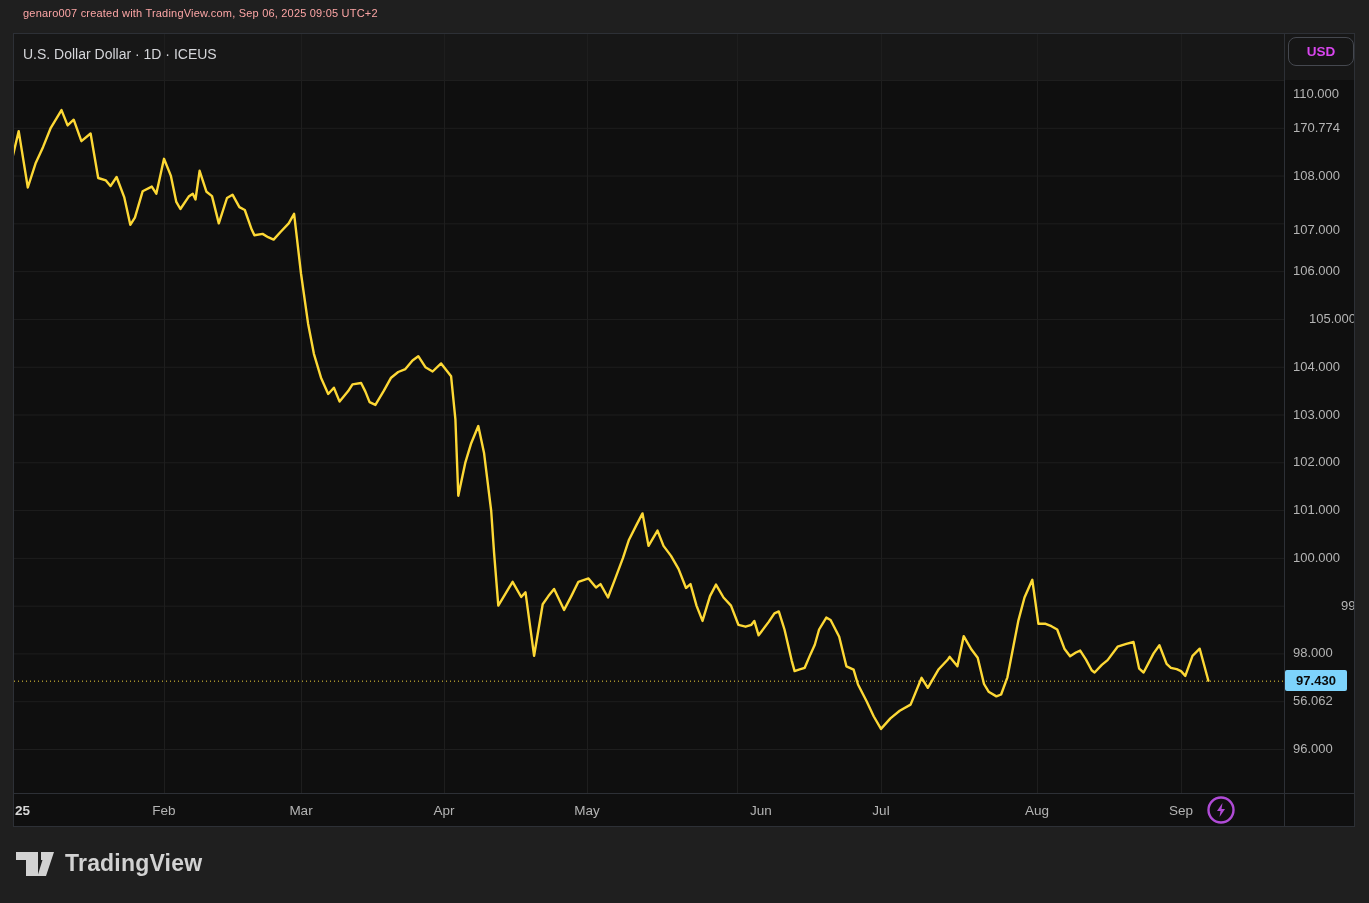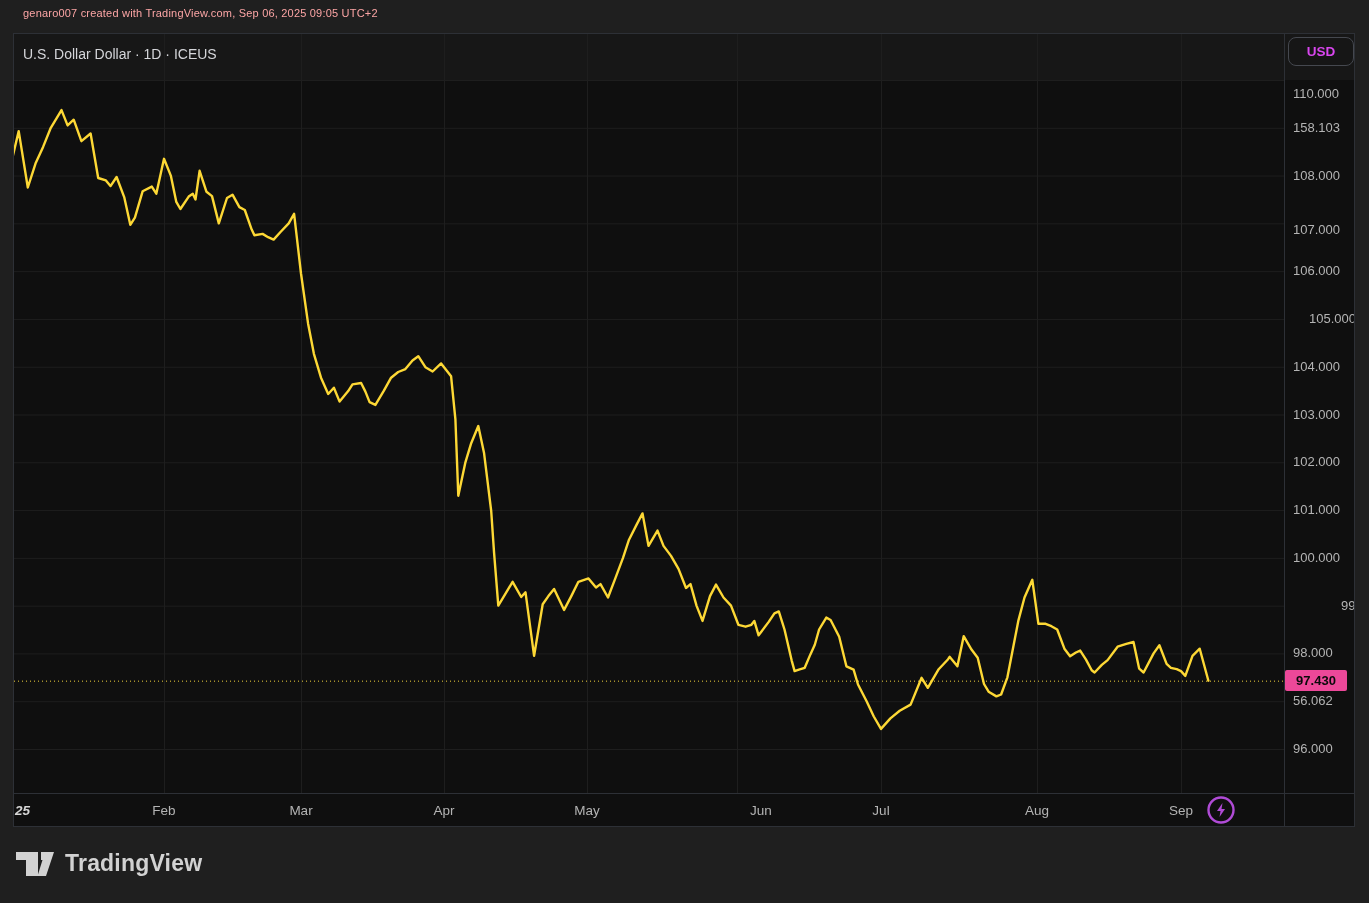--- a/index.html
+++ b/index.html
@@ -18,21 +18,21 @@
   #plot-svg { position:absolute; left:0; top:0; z-index:2; }
 
   .v-sep { position:absolute; left:1270px; top:0; width:1px; height:100%; background:#2d3036; z-index:3; }
   .h-sep { position:absolute; left:0; top:759px; width:100%; height:1px; background:#2d3036; z-index:3; }
 
   .price-axis { position:absolute; left:1271px; top:0; width:71px; height:759px; z-index:4; cursor:ns-resize; }
   .price-axis .lbl { position:absolute; left:8px; font-size:13px; color:#b4b4b4; white-space:nowrap; }
 
   .time-axis { position:absolute; left:0; top:760px; width:1270px; height:34px; z-index:4; cursor:ew-resize; }
   .time-axis .lbl { position:absolute; top:9px; font-size:13.5px; color:#b4b4b4; transform:translateX(-50%); }
-  .time-axis .lbl.bold { font-weight:bold; color:#d6d6d6; transform:none;font-style:italic; }
+  .time-axis .lbl.bold { font-weight:bold; color:#d6d6d6; transform:none; }
 
   .last-price { position:absolute; left:1271px; width:62px; height:21px; background:#f2d43e;
                 border-radius:2px; color:#0a0a0a; font-size:13px; font-weight:600;
                 text-align:center; line-height:21px; z-index:6; }
 
   .usd-btn { position:absolute; left:1274px; top:3px; width:66px; height:29px; background:#161616;
              border:1px solid #45484f; border-radius:8px; color:#d946ef; font-size:13.5px; font-weight:600;
              text-align:center; line-height:27px; z-index:7; cursor:pointer; }
 
   .bolt-btn { position:absolute; left:1181px; top:750px; width:52px; height:52px; z-index:7; cursor:pointer; }
@@ -79,21 +79,21 @@
         <line x1="1167.5" y1="0" x2="1167.5" y2="759" stroke="#1e1e1e" stroke-width="1"></line>
         <line x1="0" y1="647.1700199999997" x2="1270" y2="647.1700199999997" stroke="#f2d43e" stroke-width="1" stroke-dasharray="1,3"></line>
         <polyline points="-3.0,129.6 4.7,97.1 13.8,153.5 21.5,129.6 29.1,112.9 36.8,93.8 47.5,76.1 53.6,91.4 59.7,85.7 67.4,107.2 76.6,99.5 84.2,144.0 91.9,146.4 96.5,152.1 102.6,143.0 110.2,163.1 116.3,190.8 120.9,183.6 128.6,157.3 137.8,152.6 142.3,159.7 150.0,124.8 156.8,141.6 162.3,167.9 166.4,175.0 174.7,162.6 178.8,159.7 181.5,165.5 185.6,136.8 192.5,157.8 198.0,162.1 204.8,189.4 213.0,164.0 218.5,160.7 225.4,173.1 230.8,176.0 237.7,195.6 240.4,201.3 248.6,199.9 254.1,203.2 259.6,205.6 266.5,198.0 274.7,189.4 280.1,179.8 287.0,239.5 294.1,289.7 299.9,319.8 307.0,343.7 314.2,360.0 319.9,353.7 325.6,367.6 334.2,357.1 338.5,350.4 347.1,349.0 351.4,357.6 355.6,368.1 361.4,370.9 369.9,356.6 377.1,343.7 384.2,338.0 391.4,335.1 398.5,326.5 404.3,322.2 411.4,333.2 418.6,337.5 427.1,329.4 437.1,342.3 441.4,385.3 444.3,461.7 451.4,428.3 457.2,409.2 464.3,392.0 470.0,418.7 477.2,477.0 480.1,519.1 484.3,571.6 491.5,559.7 498.6,547.8 507.2,563.0 511.5,558.3 517.2,600.3 520.1,621.8 528.7,570.2 534.4,562.1 540.1,554.9 550.1,575.9 557.3,562.1 564.4,547.8 574.5,544.4 582.0,553.5 586.5,550.1 594.0,563.5 601.5,543.9 609.0,523.9 615.0,505.7 622.5,490.9 628.5,479.4 634.5,511.9 643.5,496.6 649.5,511.9 657.0,521.9 664.5,534.9 672.0,554.0 676.5,550.1 682.5,571.6 688.5,586.9 696.0,562.1 702.0,550.6 709.5,563.5 717.0,571.6 724.4,590.8 731.6,592.7 737.4,590.8 740.3,586.9 744.6,601.3 754.7,587.9 760.4,579.3 764.8,577.4 770.5,595.5 777.7,626.6 780.6,637.1 784.9,635.7 790.7,633.8 796.4,620.4 800.8,610.8 805.1,595.5 812.3,583.6 816.6,586.0 825.2,602.7 832.4,632.3 839.6,635.7 844.0,650.5 852.6,667.2 859.8,682.5 867.0,694.9 876.4,684.4 885.7,676.8 896.6,670.6 907.6,643.8 913.8,653.8 924.7,635.2 934.1,625.2 935.6,622.8 943.4,632.3 949.7,602.2 957.5,615.6 963.7,623.7 970.0,650.0 974.6,657.7 982.4,662.4 987.1,660.5 993.4,643.3 1004.3,586.9 1010.5,563.5 1018.3,545.8 1024.4,589.8 1031.6,589.8 1037.4,592.2 1043.2,595.5 1050.4,614.7 1056.1,622.3 1061.9,618.5 1066.2,616.6 1072.0,625.6 1077.7,636.2 1080.6,638.5 1087.8,630.9 1093.6,626.1 1103.6,612.7 1112.3,609.9 1119.5,608.0 1125.2,634.7 1129.6,638.5 1139.6,619.4 1145.4,611.3 1152.6,629.9 1156.9,633.8 1162.7,635.2 1167.0,637.1 1171.3,641.9 1178.5,621.8 1185.7,614.7 1194.4,646.7" fill="none" stroke="#fdd835" stroke-width="2.4" stroke-linejoin="round" stroke-linecap="round"></polyline>
       </svg>
 
     <div class="v-sep"></div>
     <div class="h-sep"></div>
 
     <div class="price-axis" id="price-axis">
         <div class="lbl" style="top: 52px;">110.000</div>
-        <div class="lbl" style="top: 85.786px;">158.103</div>
+        <div class="lbl" style="top: 85.786px;">170.774</div>
         <div class="lbl" style="top: 133.572px;">108.000</div>
         <div class="lbl" style="top: 181.358px; margin-top: 7px;">107.000</div>
         <div class="lbl" style="top: 229.144px;">106.000</div>
         <div class="lbl" style="top: 276.93px; margin-left: 16px;">105.000</div>
         <div class="lbl" style="top: 324.716px;">104.000</div>
         <div class="lbl" style="top: 372.502px;">103.000</div>
         <div class="lbl" style="top: 420.288px;">102.000</div>
         <div class="lbl" style="top: 468.074px;">101.000</div>
         <div class="lbl" style="top: 515.86px;">100.000</div>
         <div class="lbl" style="top: 563.646px; margin-left: 48px;">99.000</div>
@@ -106,21 +106,21 @@
         <div class="lbl" style="left: 150px;">Feb</div>
         <div class="lbl" style="left: 287px;">Mar</div>
         <div class="lbl" style="left: 430px;">Apr</div>
         <div class="lbl" style="left: 573px;">May</div>
         <div class="lbl" style="left: 723px; margin-left: 24px;">Jun</div>
         <div class="lbl" style="left: 867px;">Jul</div>
         <div class="lbl" style="left: 1023px;">Aug</div>
         <div class="lbl" style="left: 1167px;">Sep</div>
       </div>
 
-    <div class="last-price" id="last-price" style="top: 636.17px; background: #ec4899; color: rgb(10, 10, 10);">97.430</div>
+    <div class="last-price" id="last-price" style="top: 636.17px; background: #7dd3fc; color: rgb(10, 10, 10);">97.430</div>
 
     <div class="usd-btn">USD</div>
 
     <div class="bolt-btn">
       <svg width="52" height="52" viewBox="0 0 52 52">
         <circle cx="26" cy="26" r="12.5" fill="none" stroke="#b04bd6" stroke-width="2.4"></circle>
         <path d="M27.5 19 L22 27 L25.5 27 L24.5 33 L30 25 L26.5 25 Z" fill="#b04bd6"></path>
       </svg>
     </div>
   </div>

